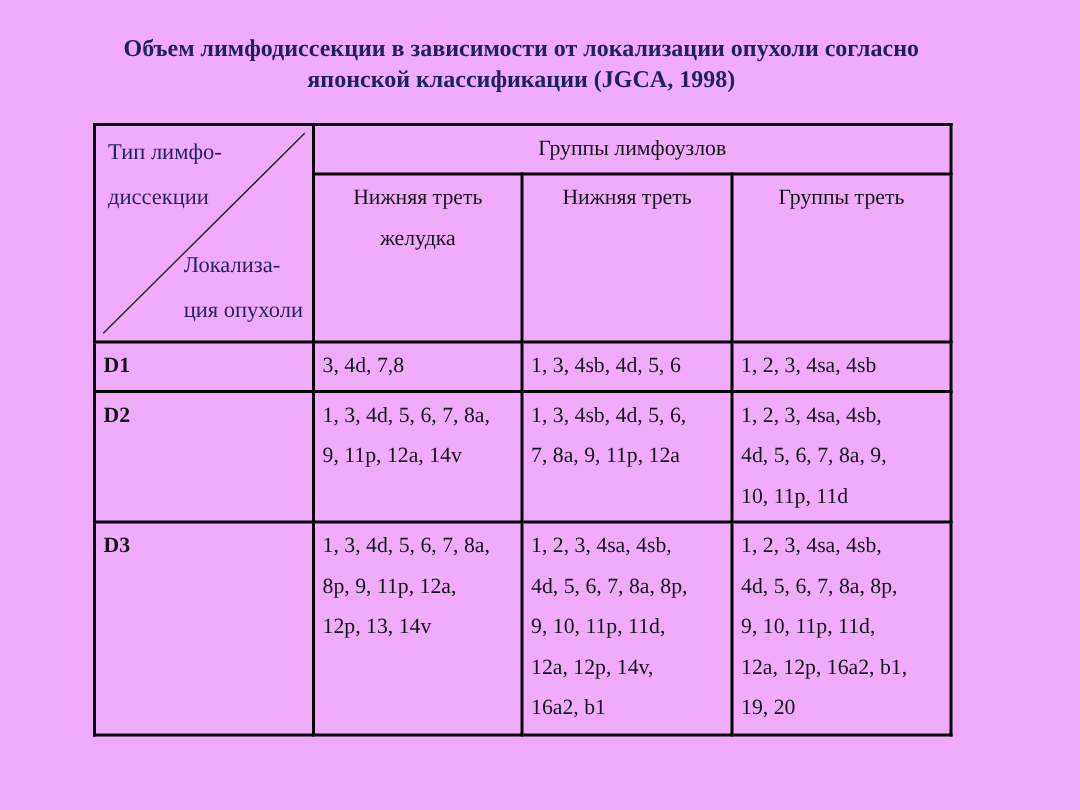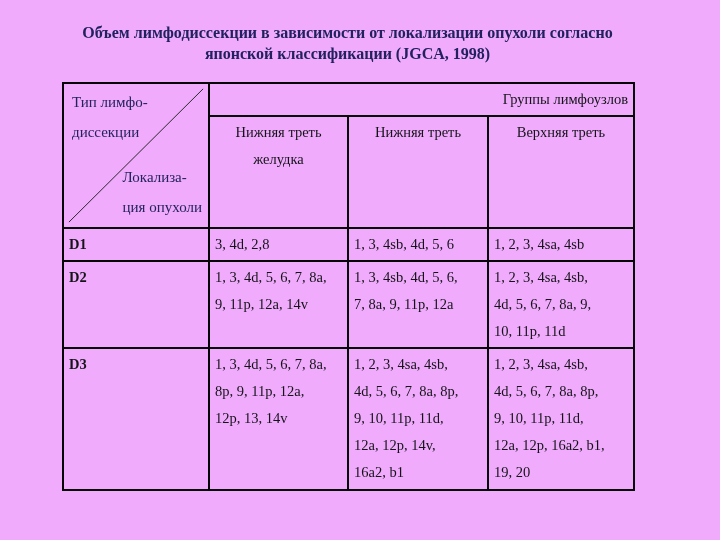--- a/index.html
+++ b/index.html
@@ -70,21 +70,21 @@
     white-space: pre-line;
   }
   .diagonal-svg {
     position: absolute;
     top: 0; left: 0;
     width: 100%;
     height: 100%;
     display: block;
   }
   td.group-header-cell {
-    text-align: right;
+    text-align: center;
     vertical-align: middle;
     font-size: 15px;
     line-height: 22px;
     color: #1e1e30;
     padding: 1px 4px;
   }
   td.col-header-cell {
     text-align: center;
     font-size: 15px;
     line-height: 28px;
@@ -128,25 +128,25 @@
 диссекции</div>
           <div class="corner-bottom-label">Локализа-
 ция опухоли</div>
         </td>
         <td class="group-header-cell" colspan="3">Группы лимфоузлов</td>
       </tr>
       <tr style="height:112px">
         <td class="col-header-cell">Нижняя треть
 желудка</td>
         <td class="col-header-cell">Нижняя треть</td>
-        <td class="col-header-cell">Верхняя треть</td>
+        <td class="col-header-cell">Группы треть</td>
       </tr>
       <tr style="height:30px">
         <td class="row-label-cell">D1</td>
-        <td class="data-cell">3, 4d, 2,8</td>
+        <td class="data-cell">3, 4d, 7,8</td>
         <td class="data-cell">1, 3, 4sb, 4d, 5, 6</td>
         <td class="data-cell">1, 2, 3, 4sa, 4sb</td>
       </tr>
       <tr style="height:75px">
         <td class="row-label-cell">D2</td>
         <td class="data-cell">1, 3, 4d, 5, 6, 7, 8a,
 9, 11p, 12a, 14v</td>
         <td class="data-cell">1, 3, 4sb, 4d, 5, 6,
 7, 8a, 9, 11p, 12a</td>
         <td class="data-cell">1, 2, 3, 4sa, 4sb,

